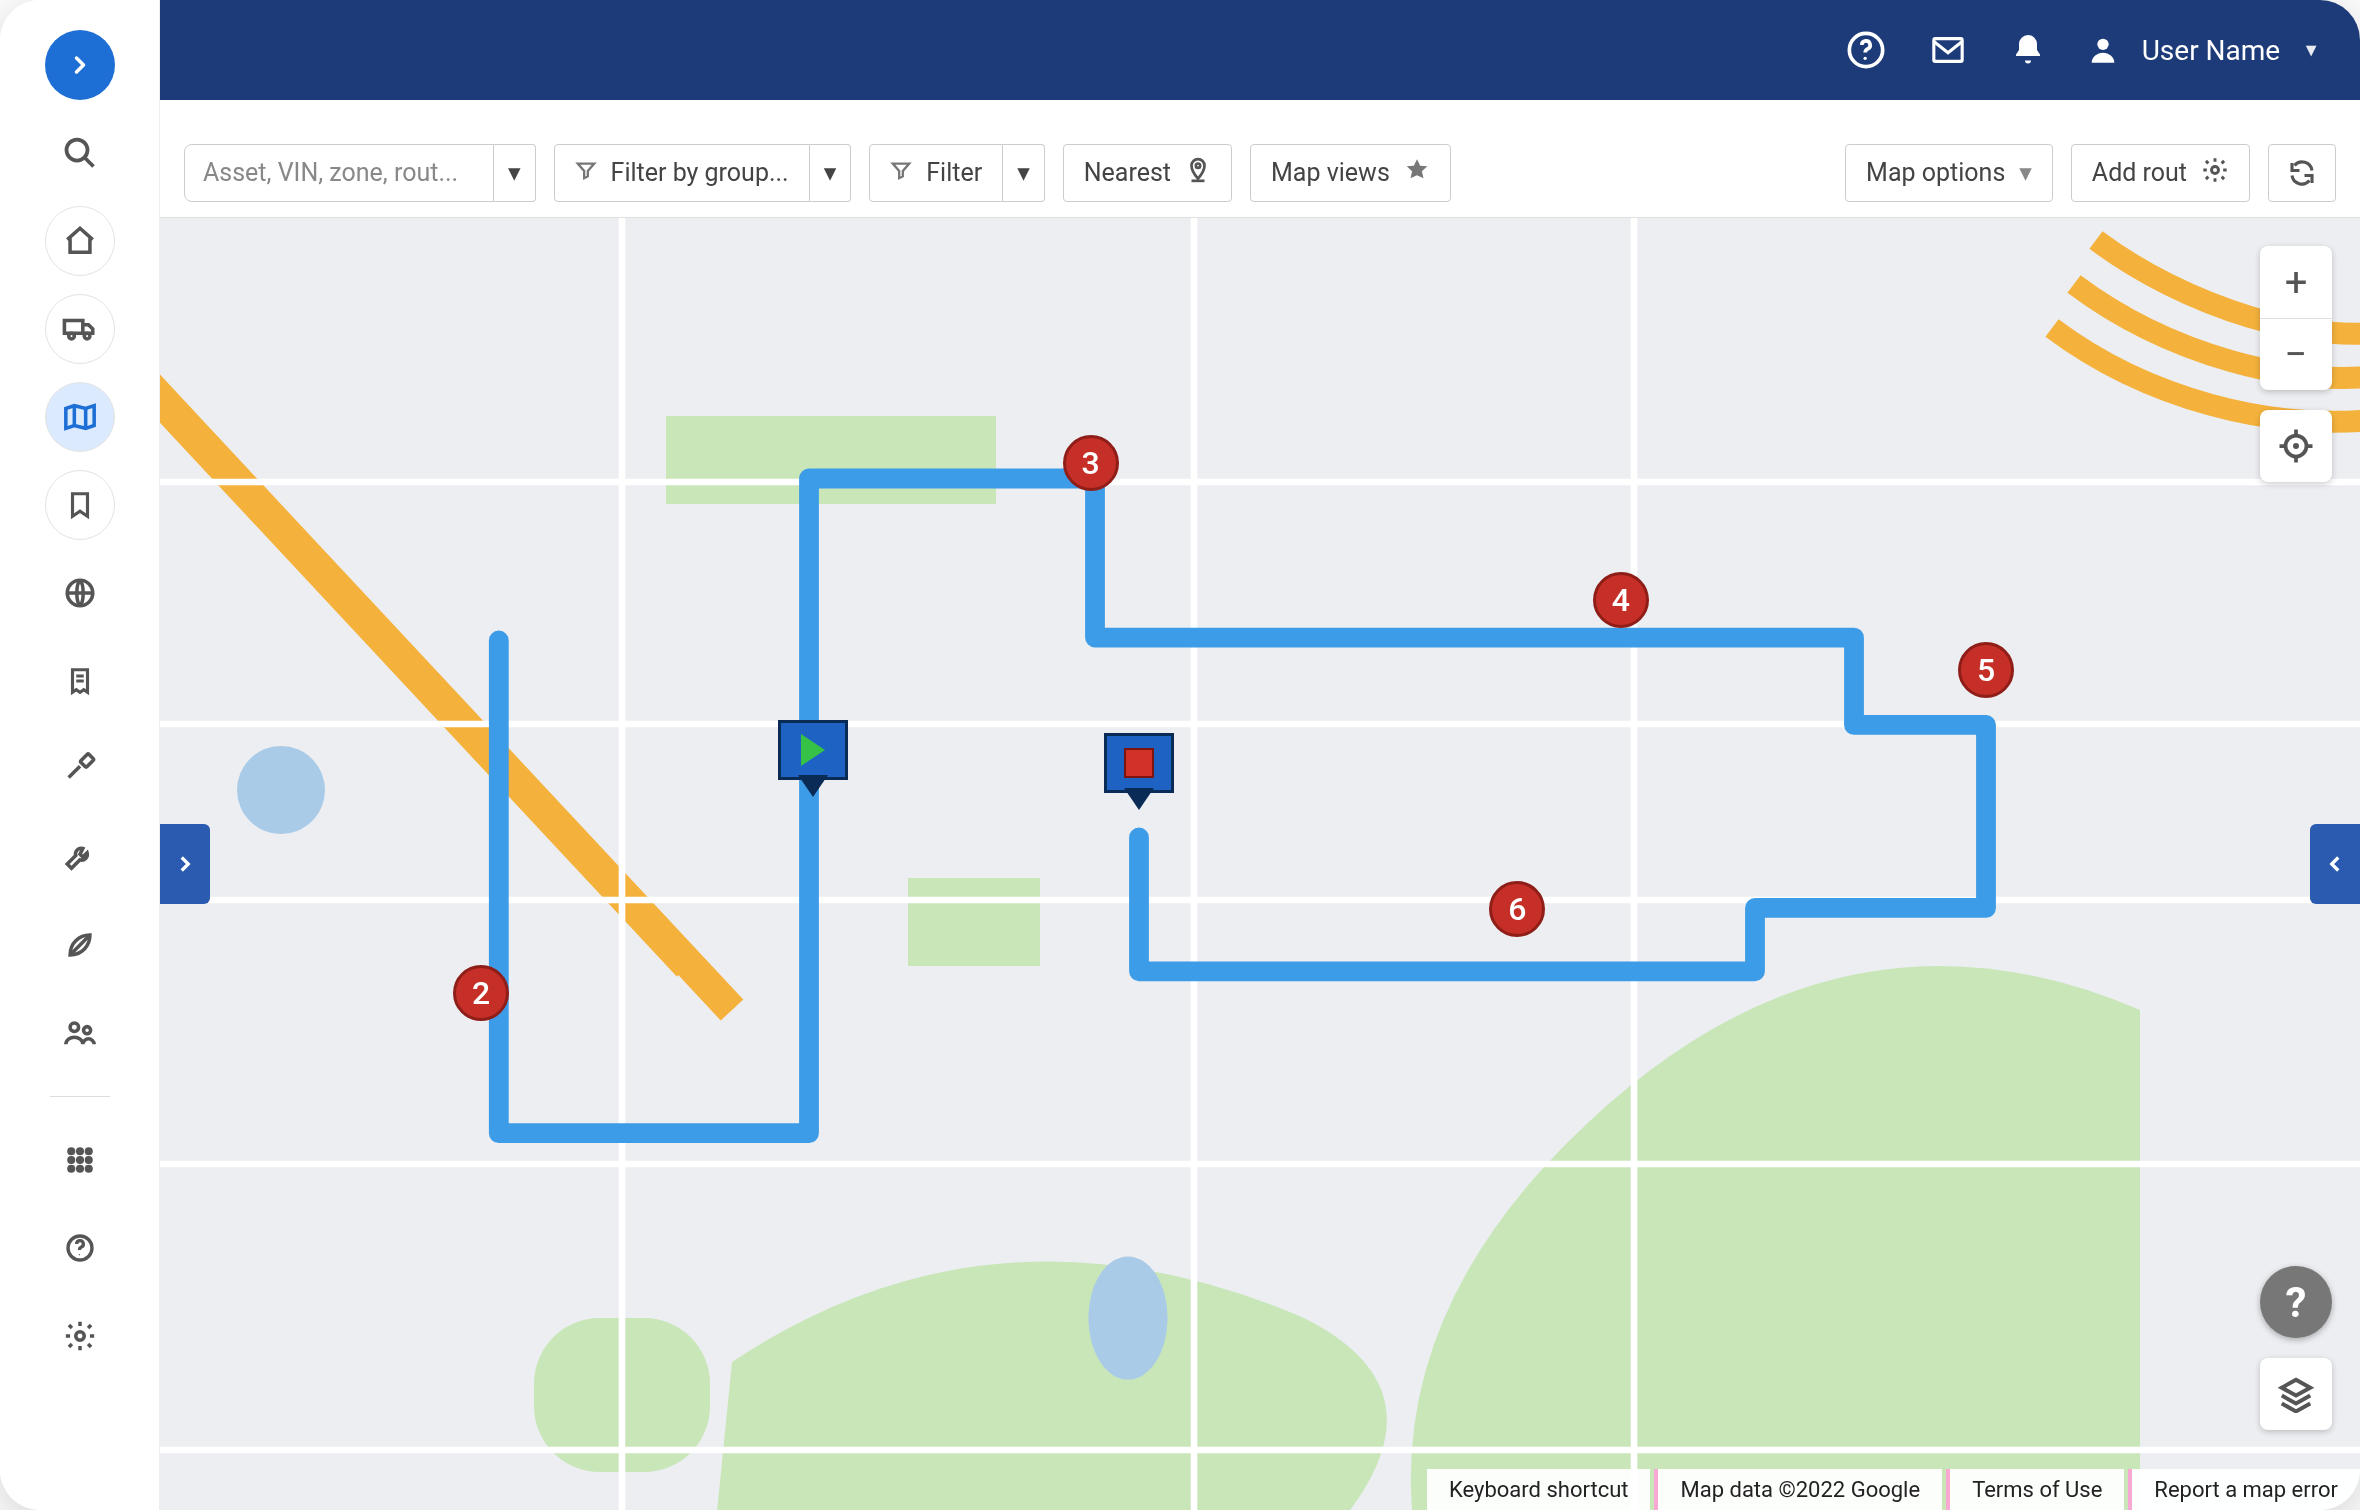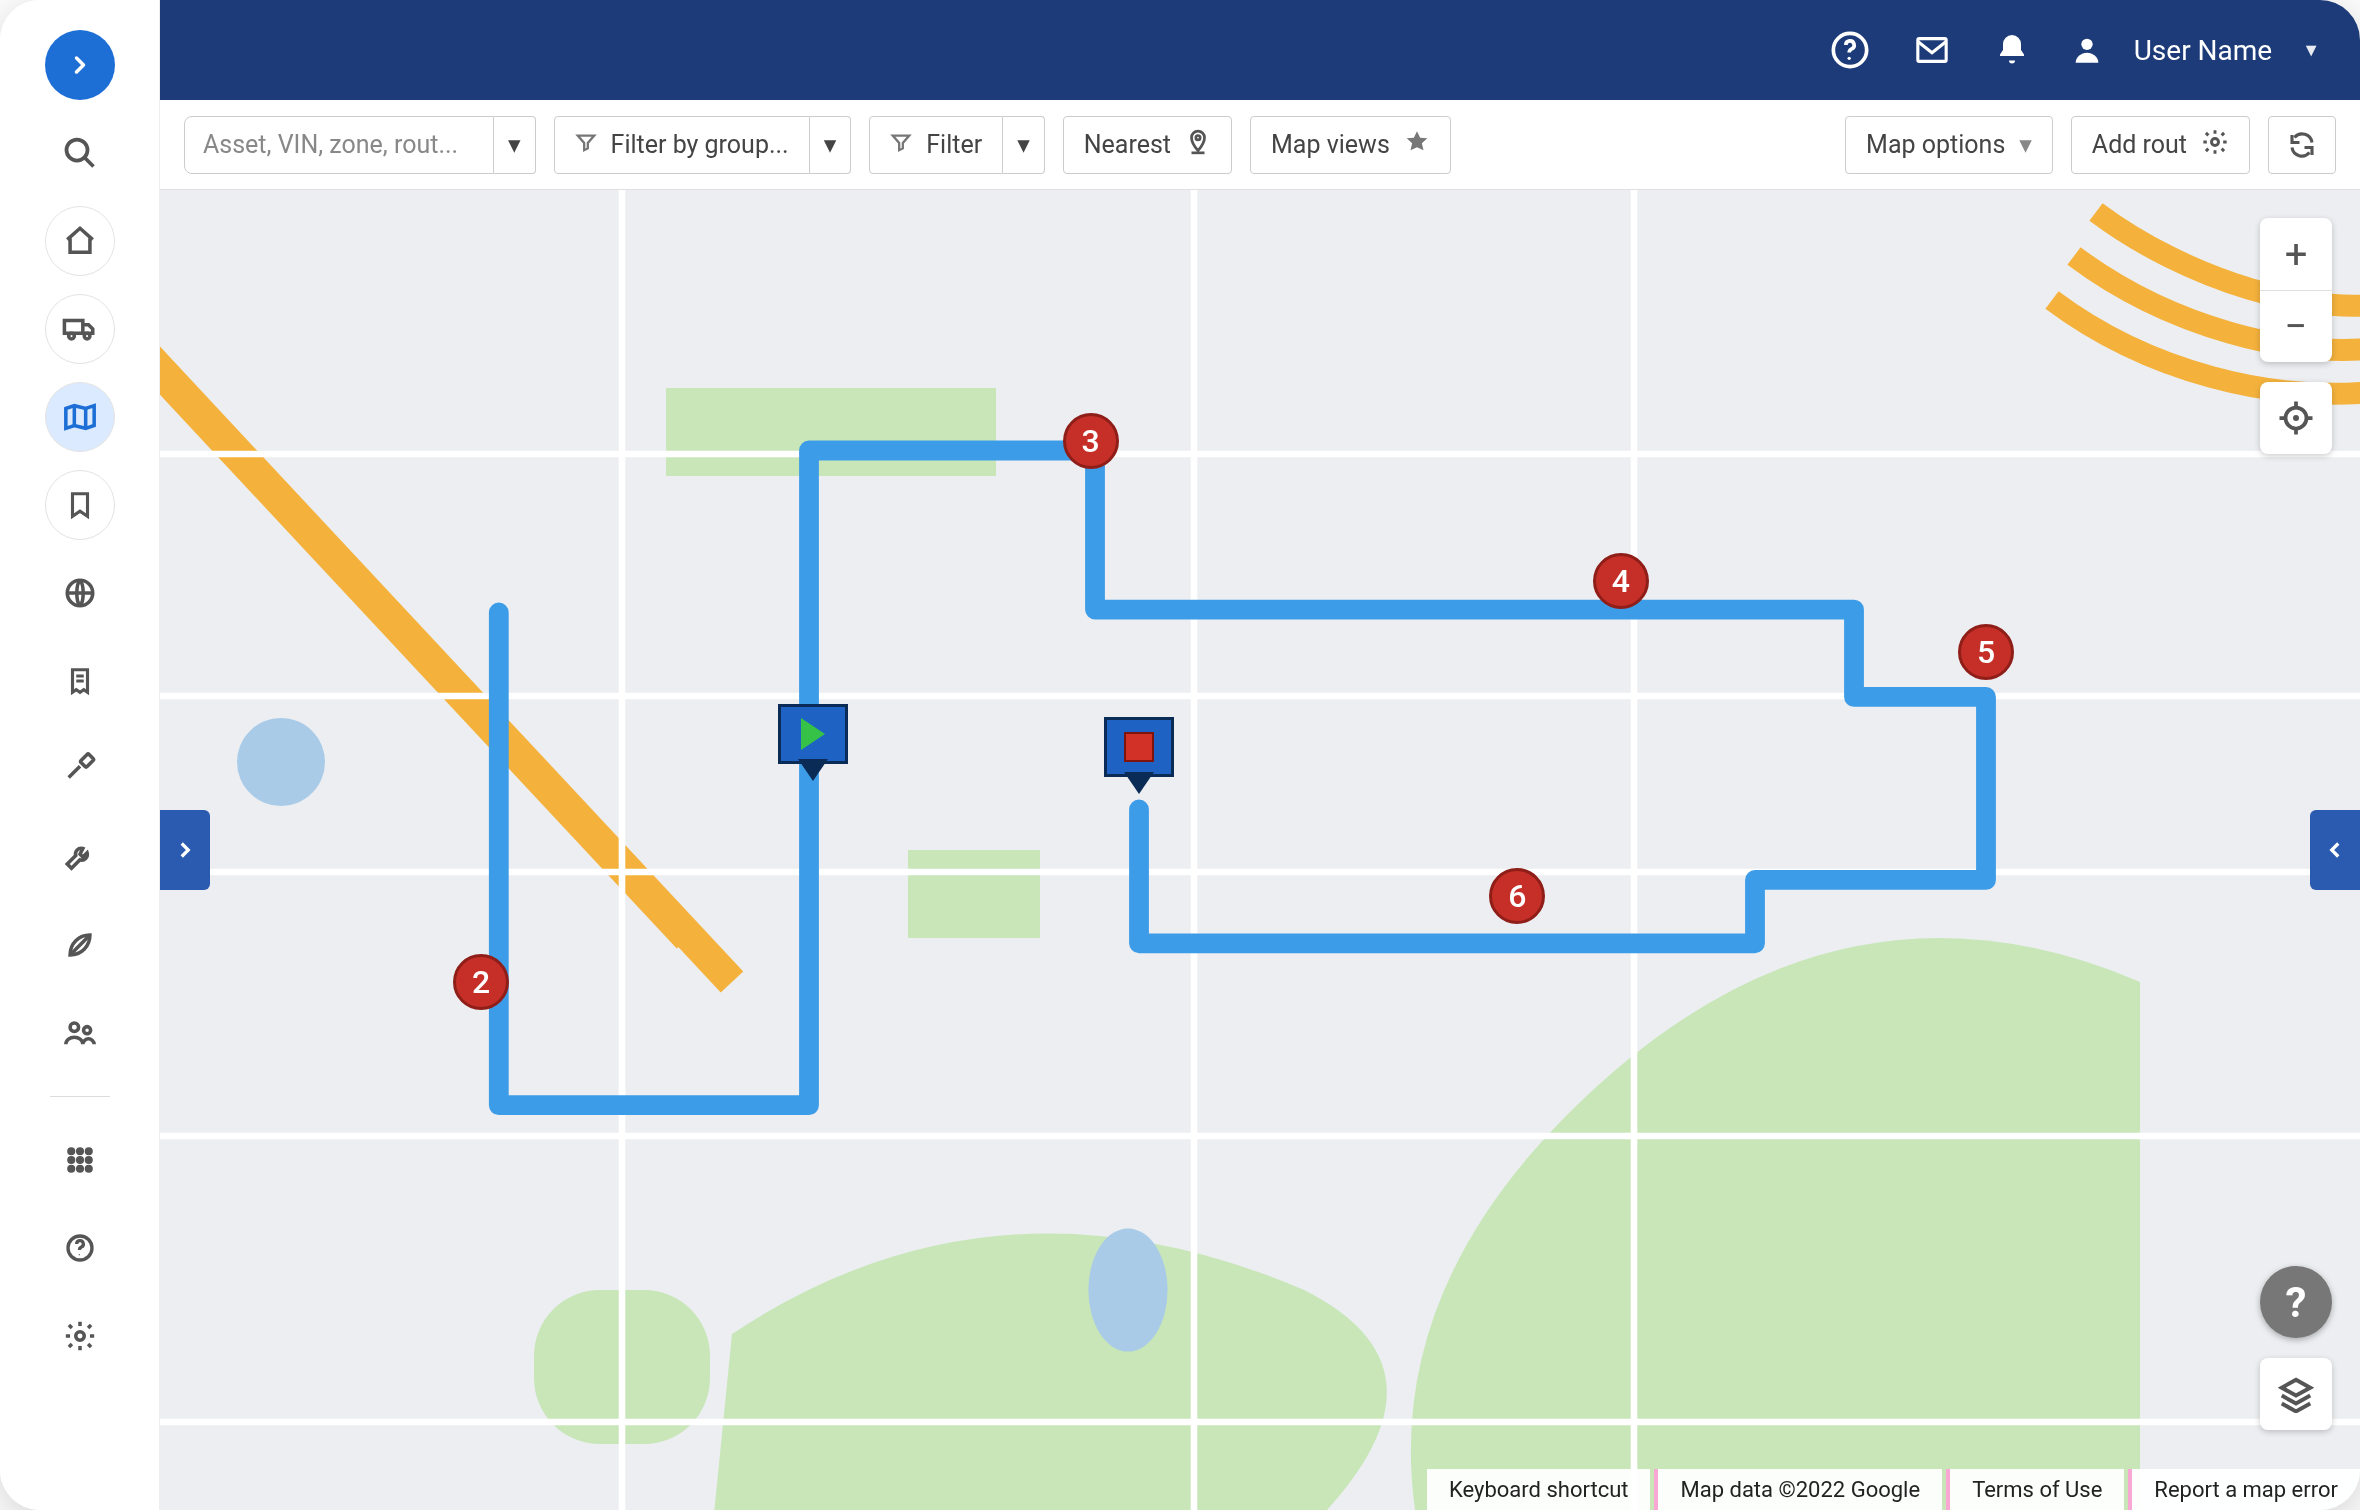--- a/index.html
+++ b/index.html
@@ -58,36 +58,37 @@
     justify-content:flex-end;
     padding: 0 40px;
     gap: 40px;
     color:#fff;
   }
   .topbar .top-icon {
     display:flex;align-items:center;justify-content:center;
     cursor:pointer;
   }
   .topbar .user-block {
-    display:flex;align-items:center;gap:30px;cursor:pointer;
+    display:flex;align-items:center;gap:22px;cursor:pointer;
     font-size:28px;
   }
   .topbar .user-block .caret { font-size:18px; opacity:.9; }
 
   
   .toolbar {
     height: 90px;
     background:#fff;
     border-bottom:1px solid #e0e0e0;
     display:flex;
     align-items:center;
     padding: 0 24px;
     gap: 18px;
     font-size:25px;
     color:#444;
+    margin-top:28px;
   }
   .tool-group { display:flex; align-items:center; }
   .tool-btn {
     height:58px;
     border:1px solid #ccc;
     background:#fff;
     border-radius:4px;
     padding:0 20px;
     display:flex;
     align-items:center;

